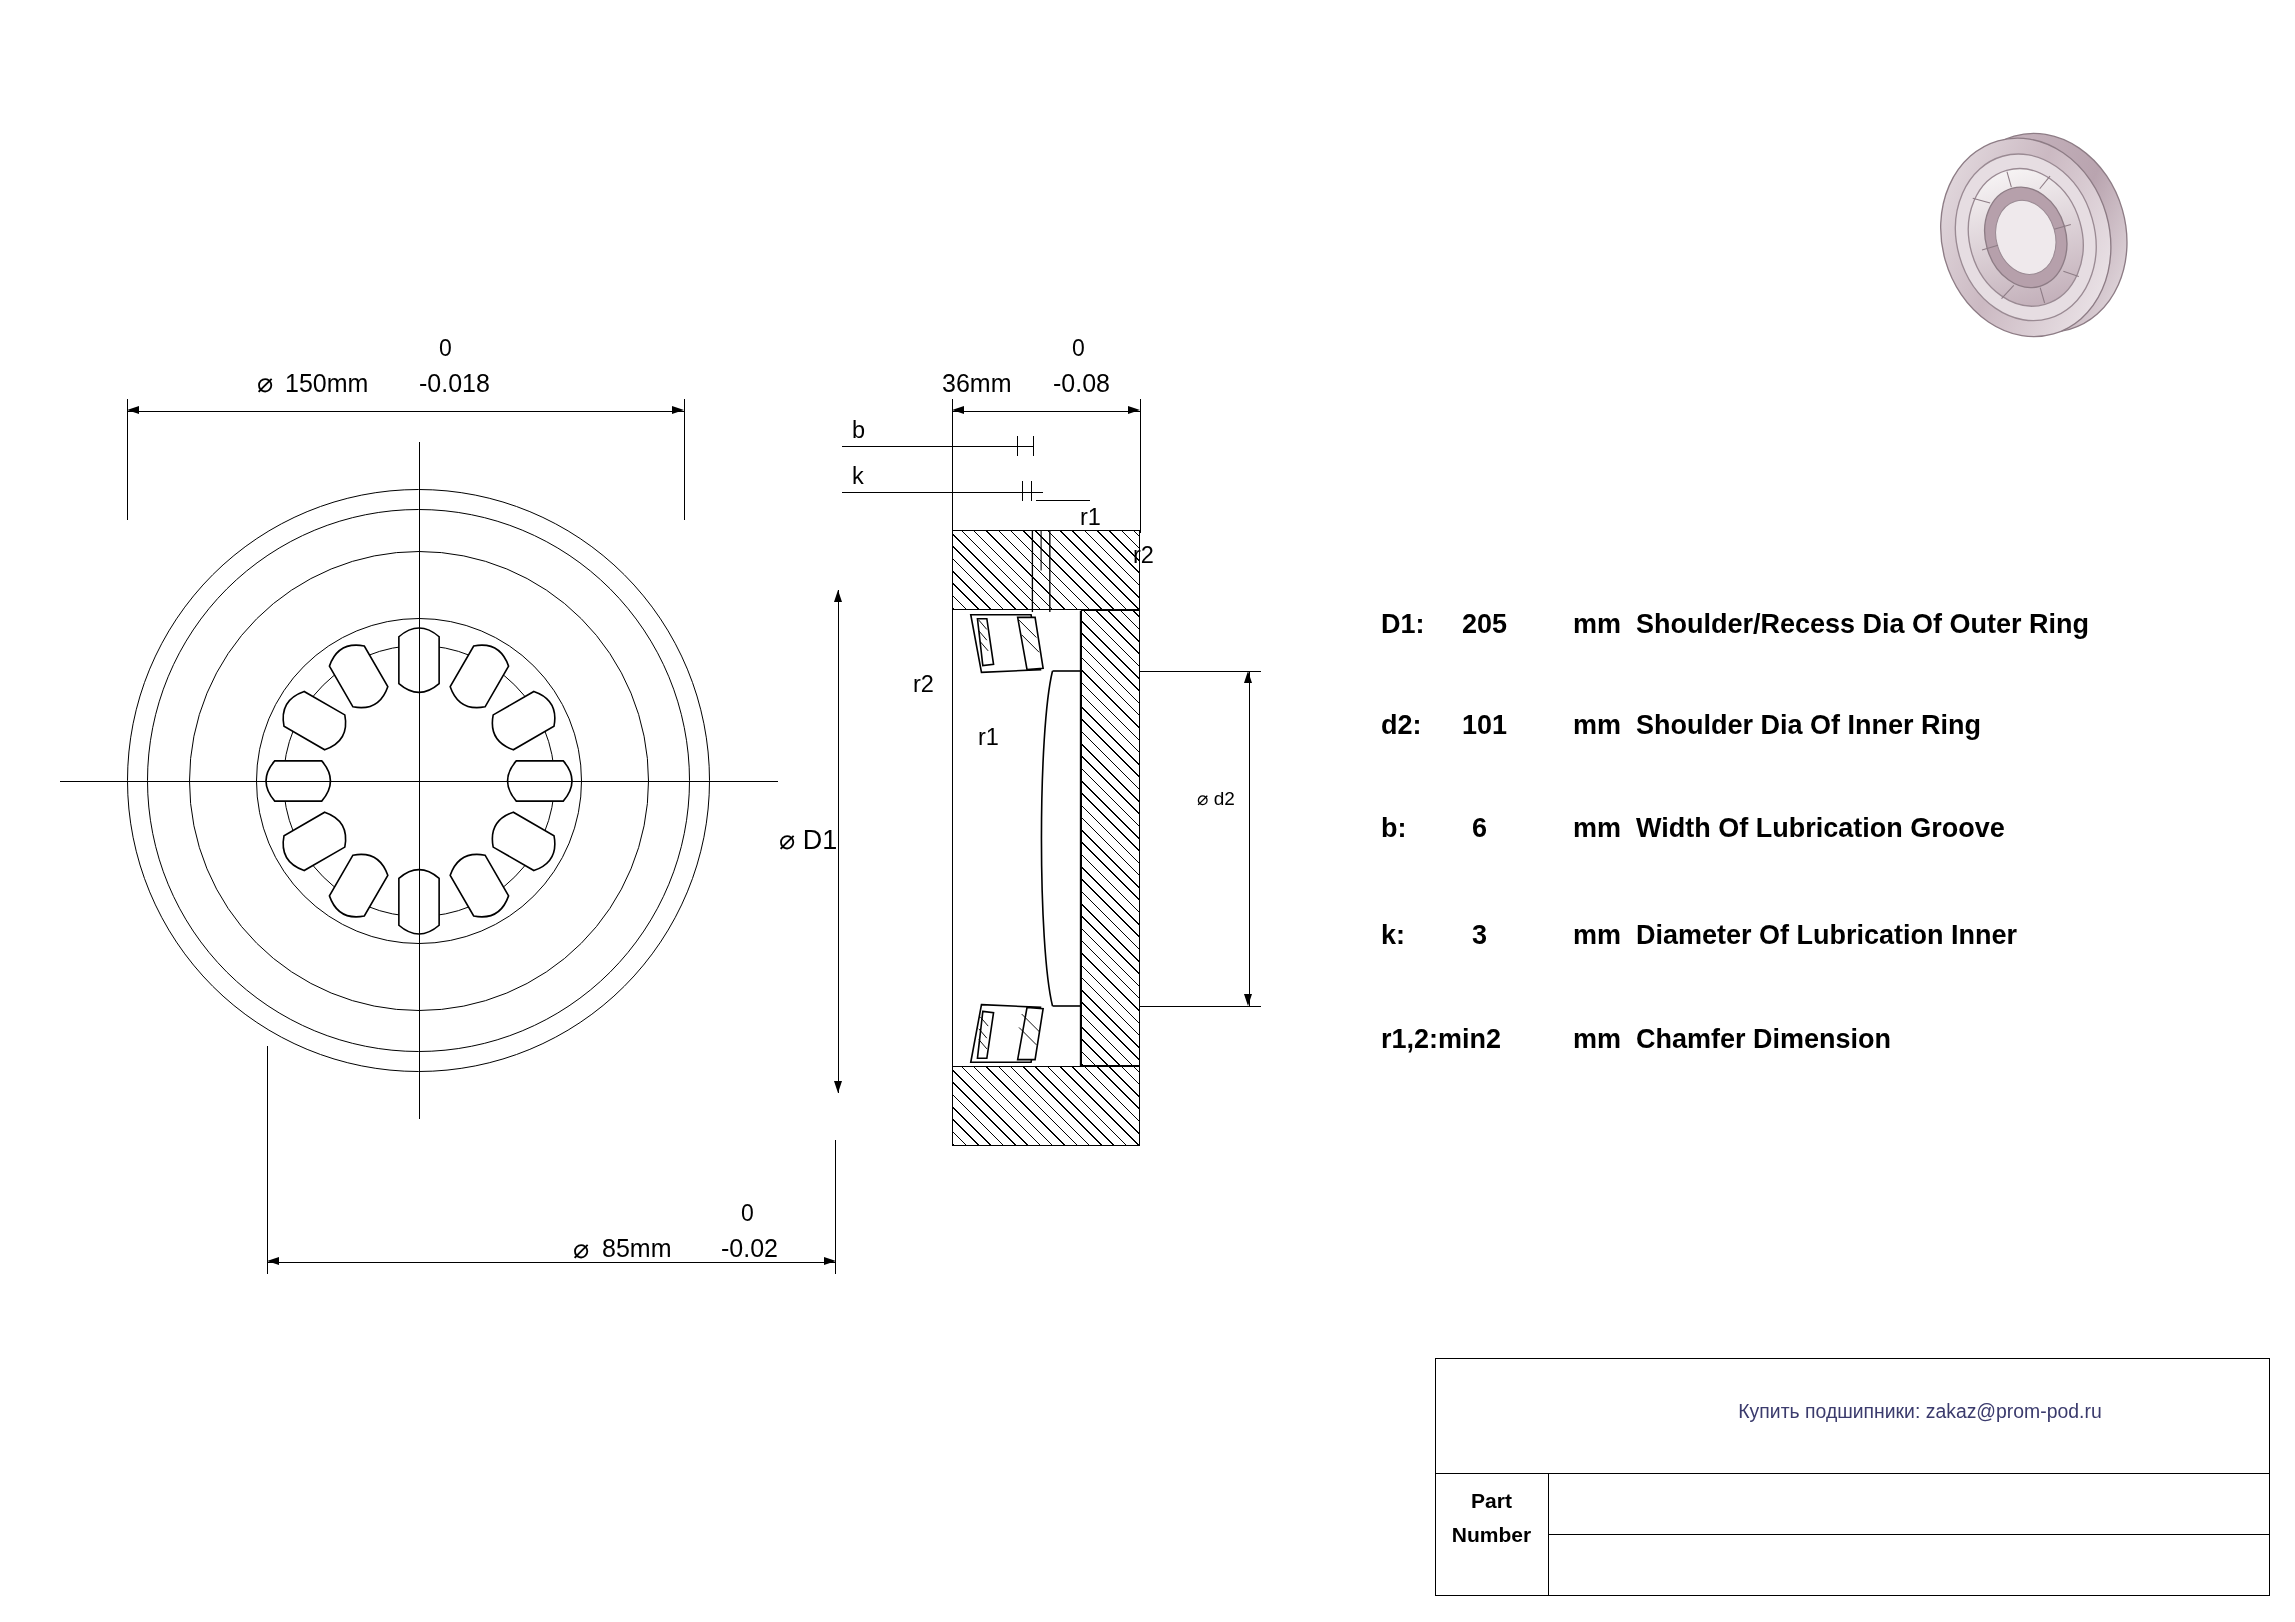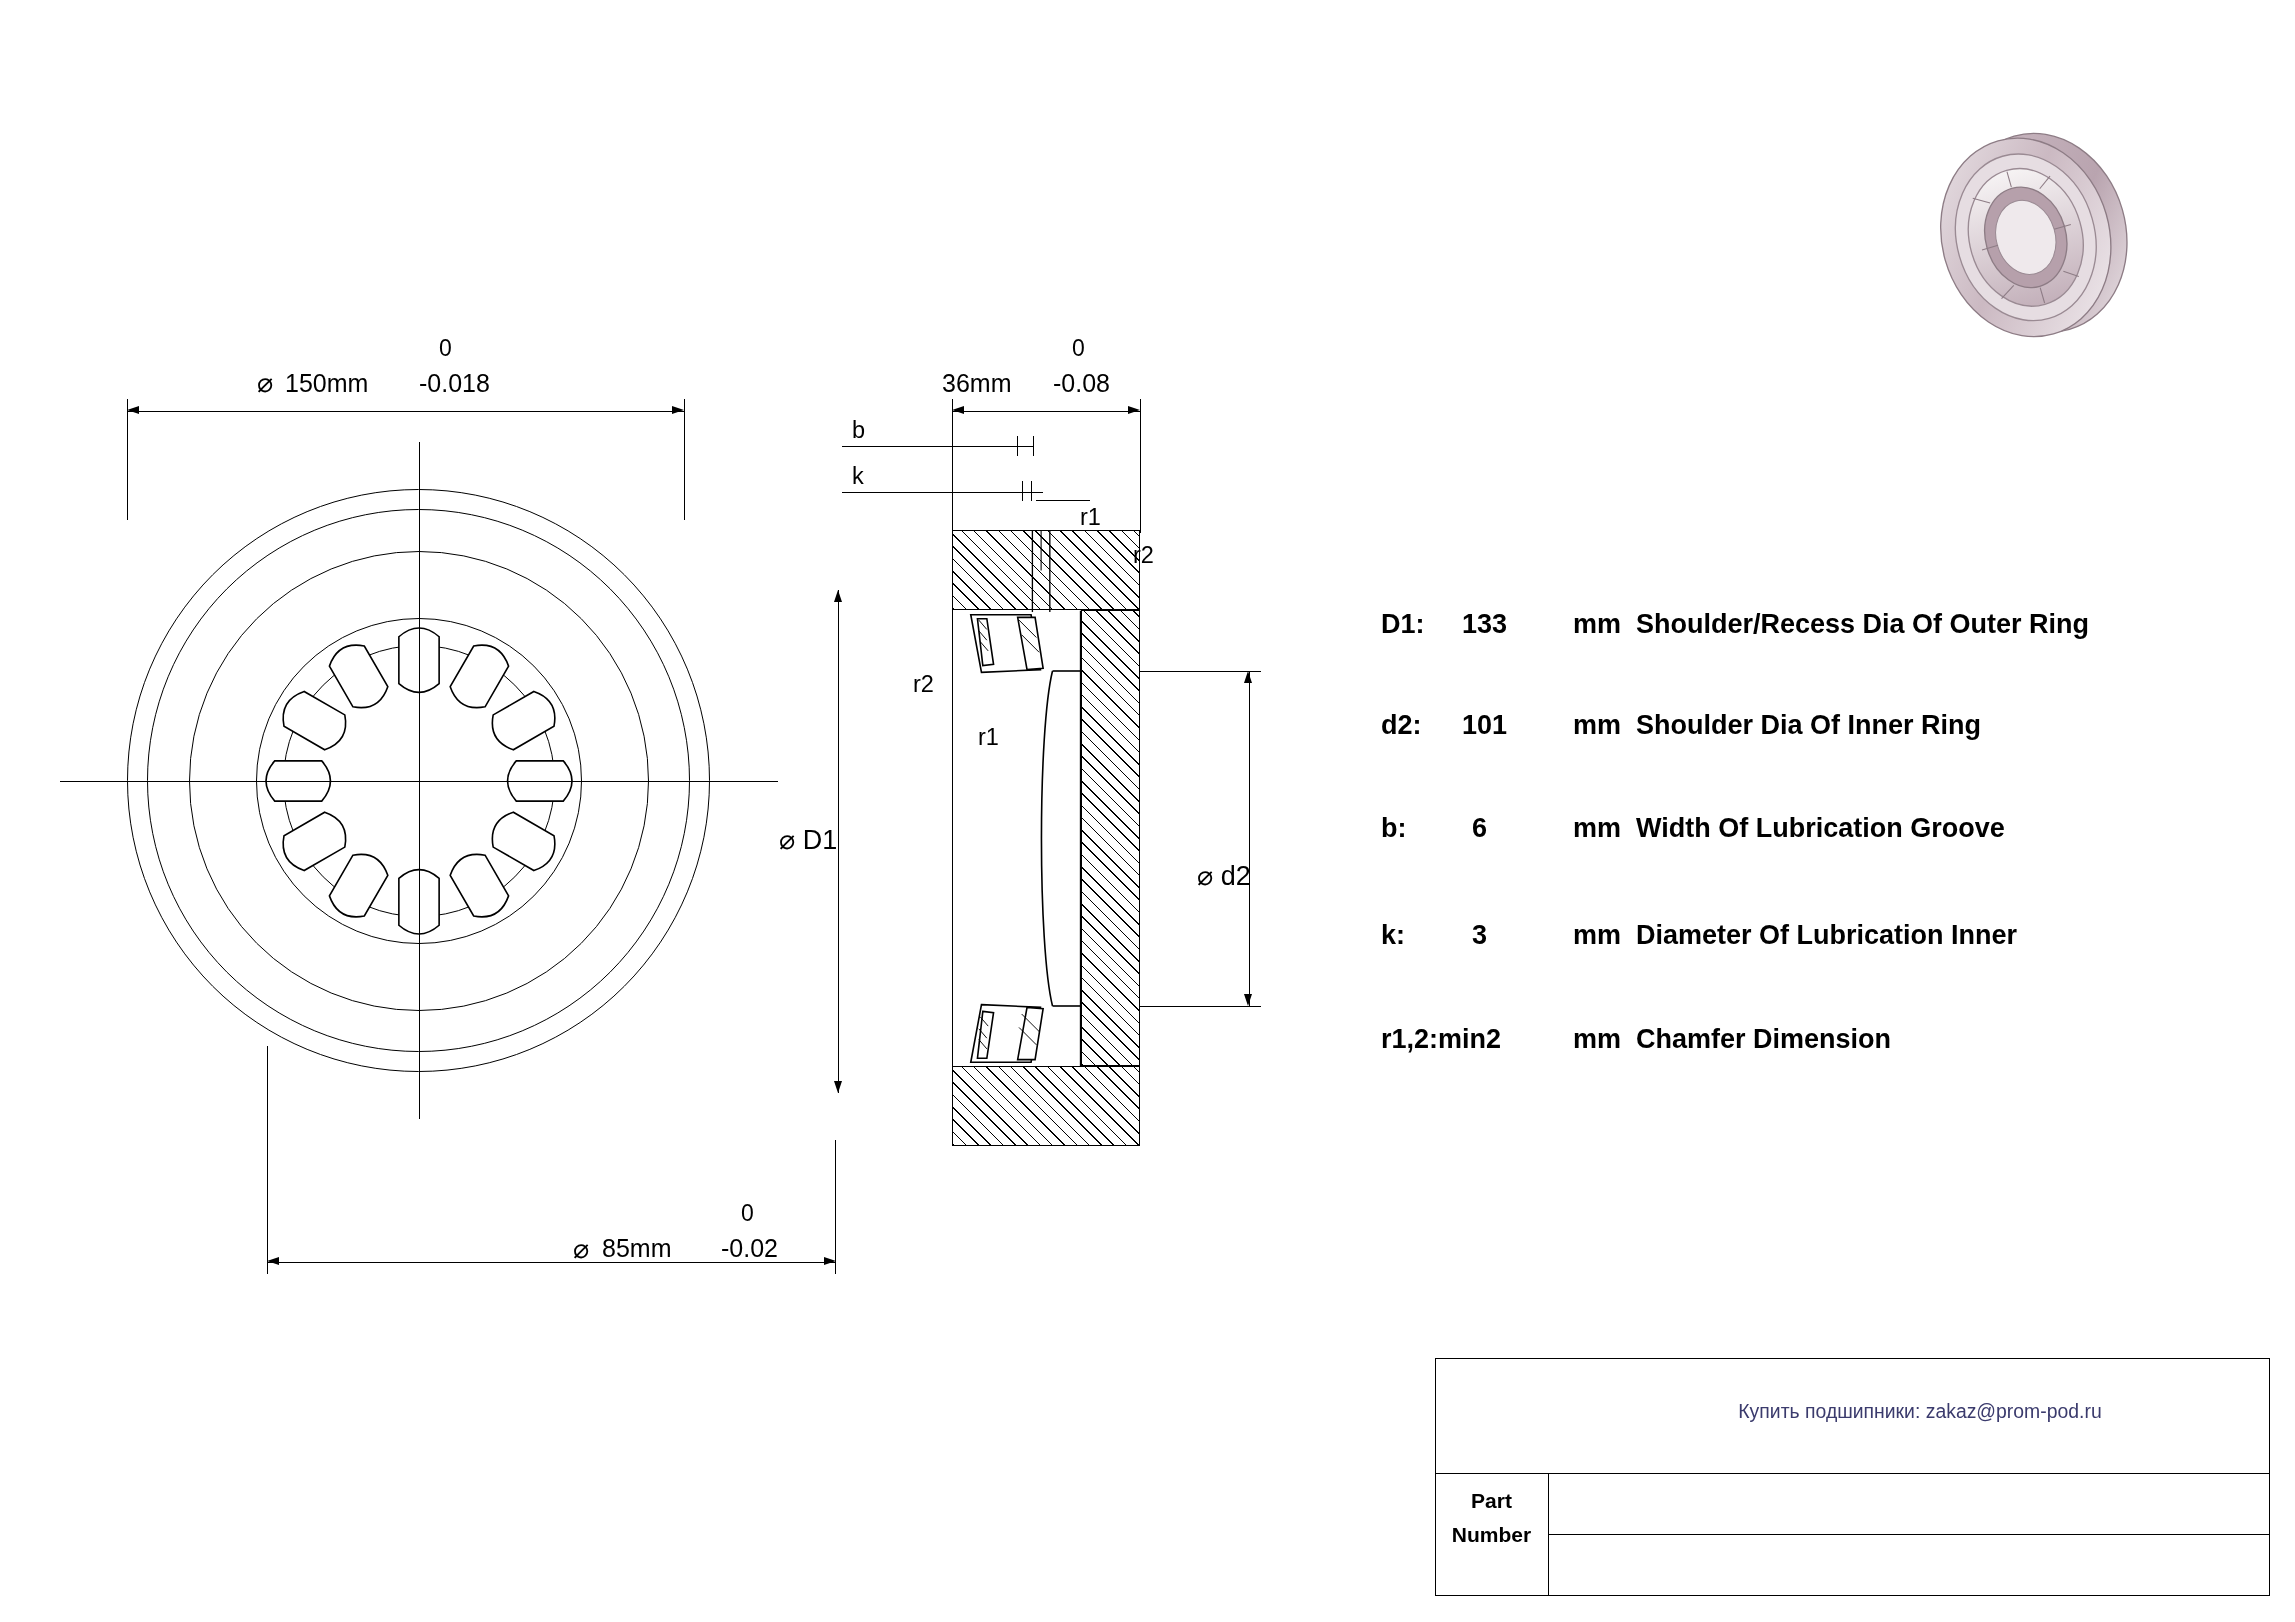--- a/index.html
+++ b/index.html
@@ -274,27 +274,27 @@
     <div class="arr arr-d" style="left:834px;top:1081px;"></div>
     <div class="lbl dim-txt" style="left:779px;top:824px;font-size:27px;">⌀ D1</div>
   </div>
 
   <div>
     <div class="hline thin" style="left:1140px;top:671px;width:121px;"></div>
     <div class="hline thin" style="left:1140px;top:1006px;width:121px;"></div>
     <div class="vline" style="left:1249px;top:671px;height:335px;"></div>
     <div class="arr arr-u" style="left:1244px;top:671px;"></div>
     <div class="arr arr-d" style="left:1244px;top:994px;"></div>
-    <div class="lbl dim-txt" style="left:1197px;top:860px;font-size:27px;">⌀ d2</div>
+    <div class="lbl dim-txt" style="left:1197px;top:787px;font-size:19px;">⌀ d2</div>
   </div>
 
   <div>
 
     <div class="spec-key" style="left:1381px;top:609px;text-align:right;">D1:</div>
-    <div class="spec-val" style="left:1462px;top:609px;">133</div>
+    <div class="spec-val" style="left:1462px;top:609px;">205</div>
     <div class="spec-unit" style="left:1573px;top:609px;">mm</div>
     <div class="spec-desc" style="left:1636px;top:609px;">Shoulder/Recess Dia Of Outer Ring</div>
 
     <div class="spec-key" style="left:1381px;top:710px;">d2:</div>
     <div class="spec-val" style="left:1462px;top:710px;">101</div>
     <div class="spec-unit" style="left:1573px;top:710px;">mm</div>
     <div class="spec-desc" style="left:1636px;top:710px;">Shoulder Dia Of Inner Ring</div>
 
     <div class="spec-key" style="left:1381px;top:813px;">b:</div>
     <div class="spec-val" style="left:1472px;top:813px;">6</div>

